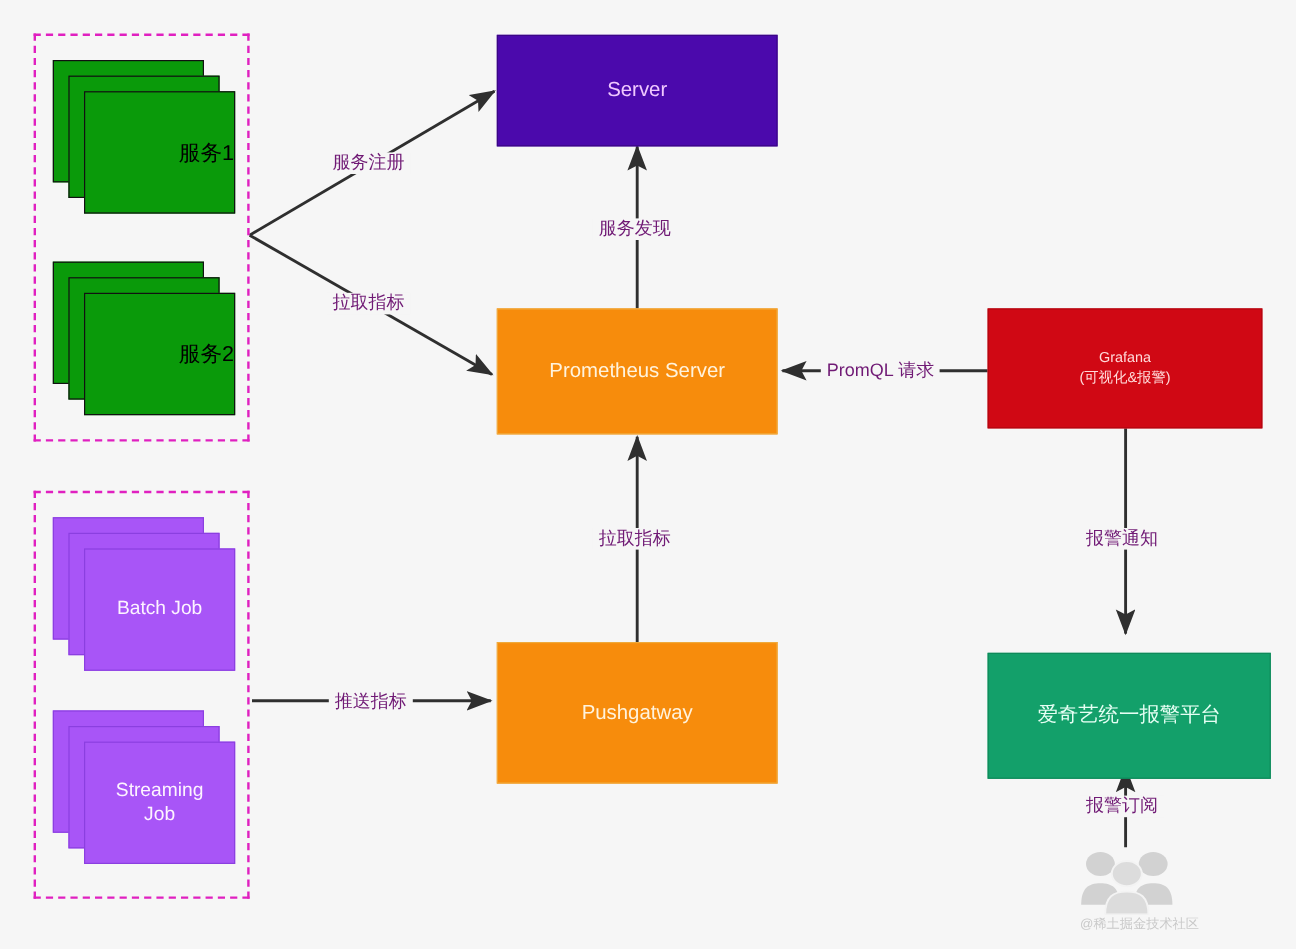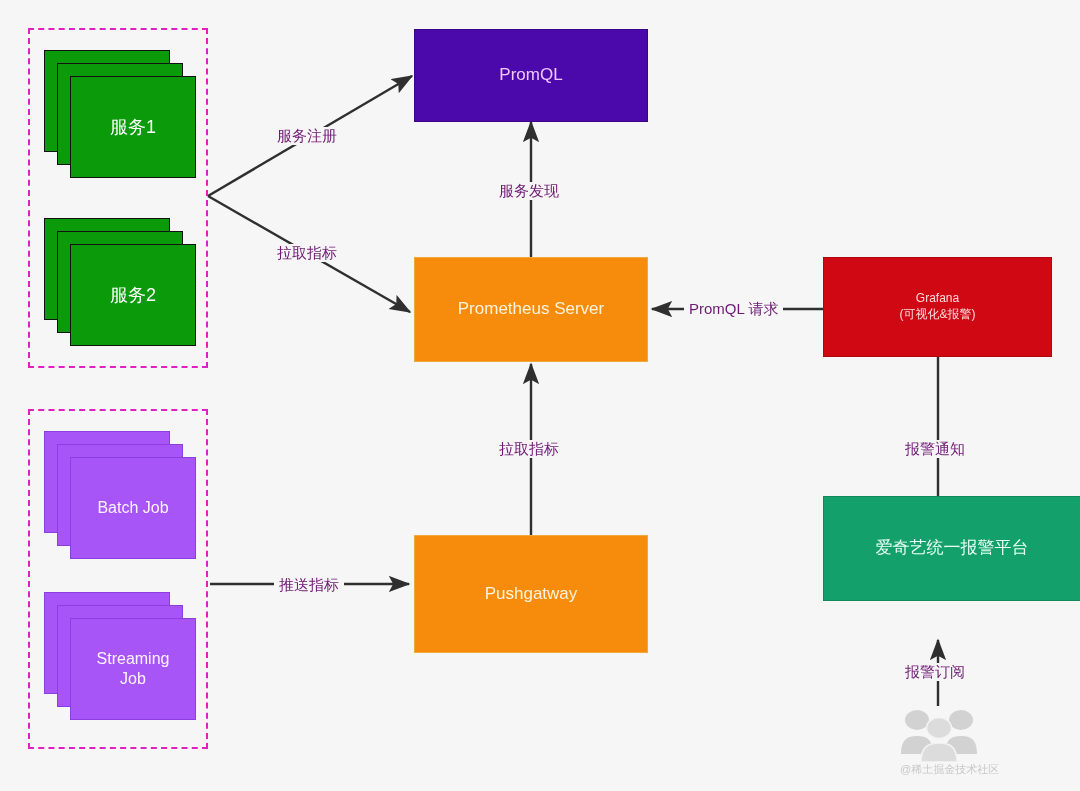--- a/index.html
+++ b/index.html
@@ -50,21 +50,21 @@
   .stack .layer.l3 { left: 26px; top: 26px; }
   .stack .layer.l3 {
     display: flex;
     align-items: center;
     justify-content: center;
     text-align: center;
     line-height: 1.25;
   }
 
   .stack.green .layer { background: #0a9a0a; }
-  .stack.green .layer.l3 { color: #ffffff; }
+  .stack.green .layer.l3 { color: #000000; justify-content: flex-end; }
   .stack.purple .layer { background: #a855f7; border-color: #8b3fe0; }
   .stack.purple .layer.l3 { color: #fdf4ff; }
 
   
   .node {
     position: absolute;
     box-sizing: border-box;
     display: flex;
     align-items: center;
     justify-content: center;
@@ -164,37 +164,37 @@
   <div class="stack purple" style="left:44px; top:592px; width:152px; height:128px;">
     <div class="layer l1" style="width:126px;height:102px;"></div>
     <div class="layer l2" style="width:126px;height:102px;"></div>
     <div class="layer l3" style="width:126px;height:102px;font-size:16px;flex-direction:column;">
       <span>Streaming</span>
       <span>Job</span>
     </div>
   </div>
 
   <div class="node eureka" style="left:414px; top:29px; width:234px; height:93px; font-size:17px;">
-    <span>PromQL</span>
+    <span>Server</span>
   </div>
 
   <div class="node prometheus" style="left:414px; top:257px; width:234px; height:105px; font-size:17px;">
     <span>Prometheus Server</span>
   </div>
 
   <div class="node pushgateway" style="left:414px; top:535px; width:234px; height:118px; font-size:17px;">
     <span>Pushgatway</span>
   </div>
 
   <div class="node grafana" style="left:823px; top:257px; width:229px; height:100px; font-size:12px; flex-direction:column;">
     <span>Grafana</span>
     <span>(可视化&amp;报警)</span>
   </div>
 
-  <div class="node alertplat" style="left:823px; top:496px; width:258px; height:105px; font-size:17px;">
+  <div class="node alertplat" style="left:823px; top:544px; width:236px; height:105px; font-size:17px;">
     <span>爱奇艺统一报警平台</span>
   </div>
 
   <div class="edge-label" style="left:272px; top:127px;">
     <span>服务注册</span>
   </div>
 
   <div class="edge-label" style="left:272px; top:244px;">
     <span>拉取指标</span>
   </div>

